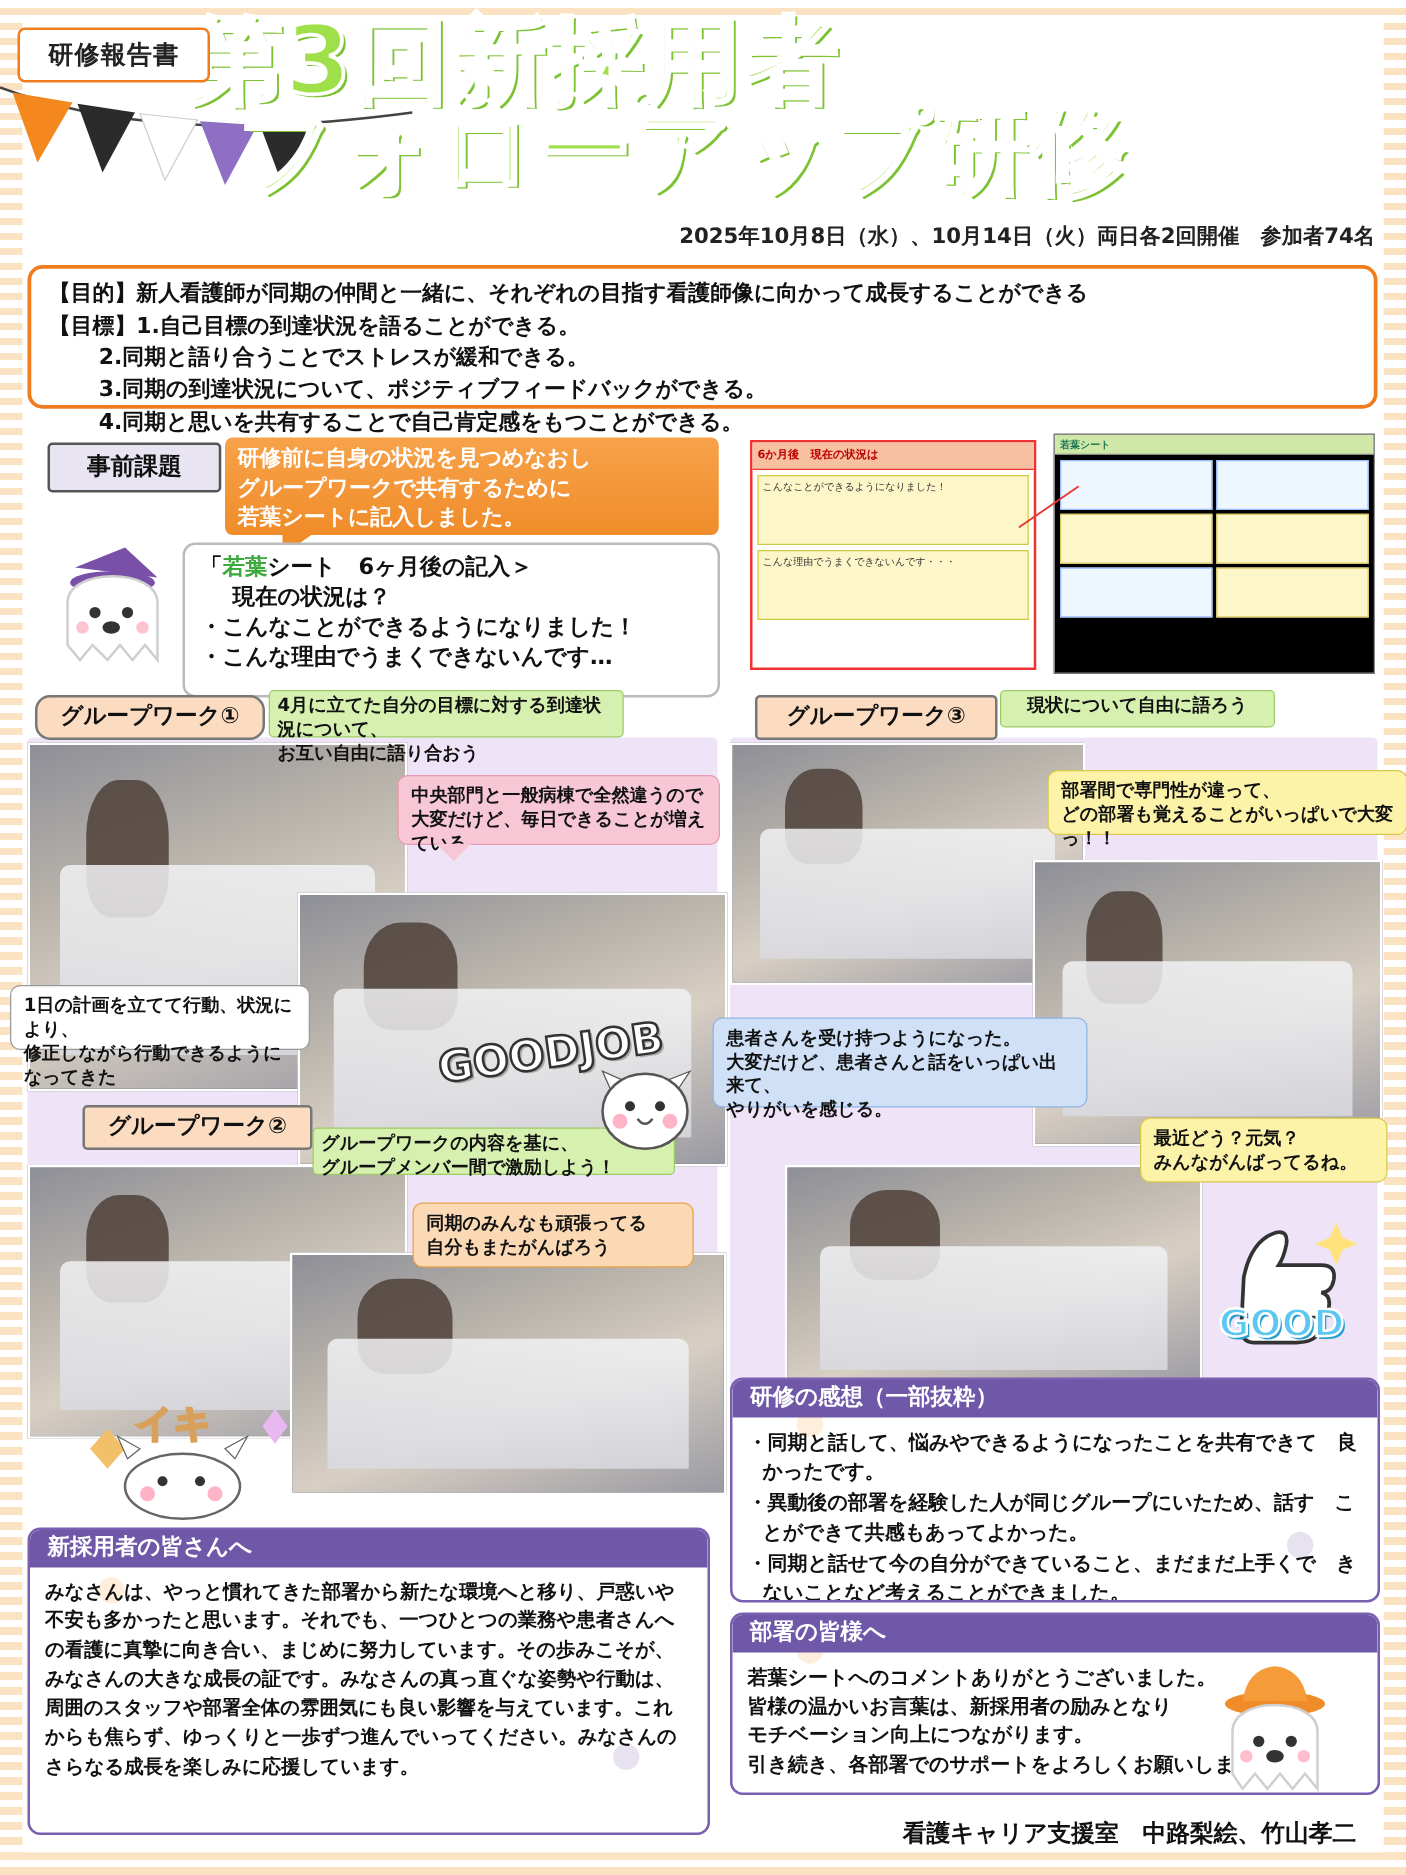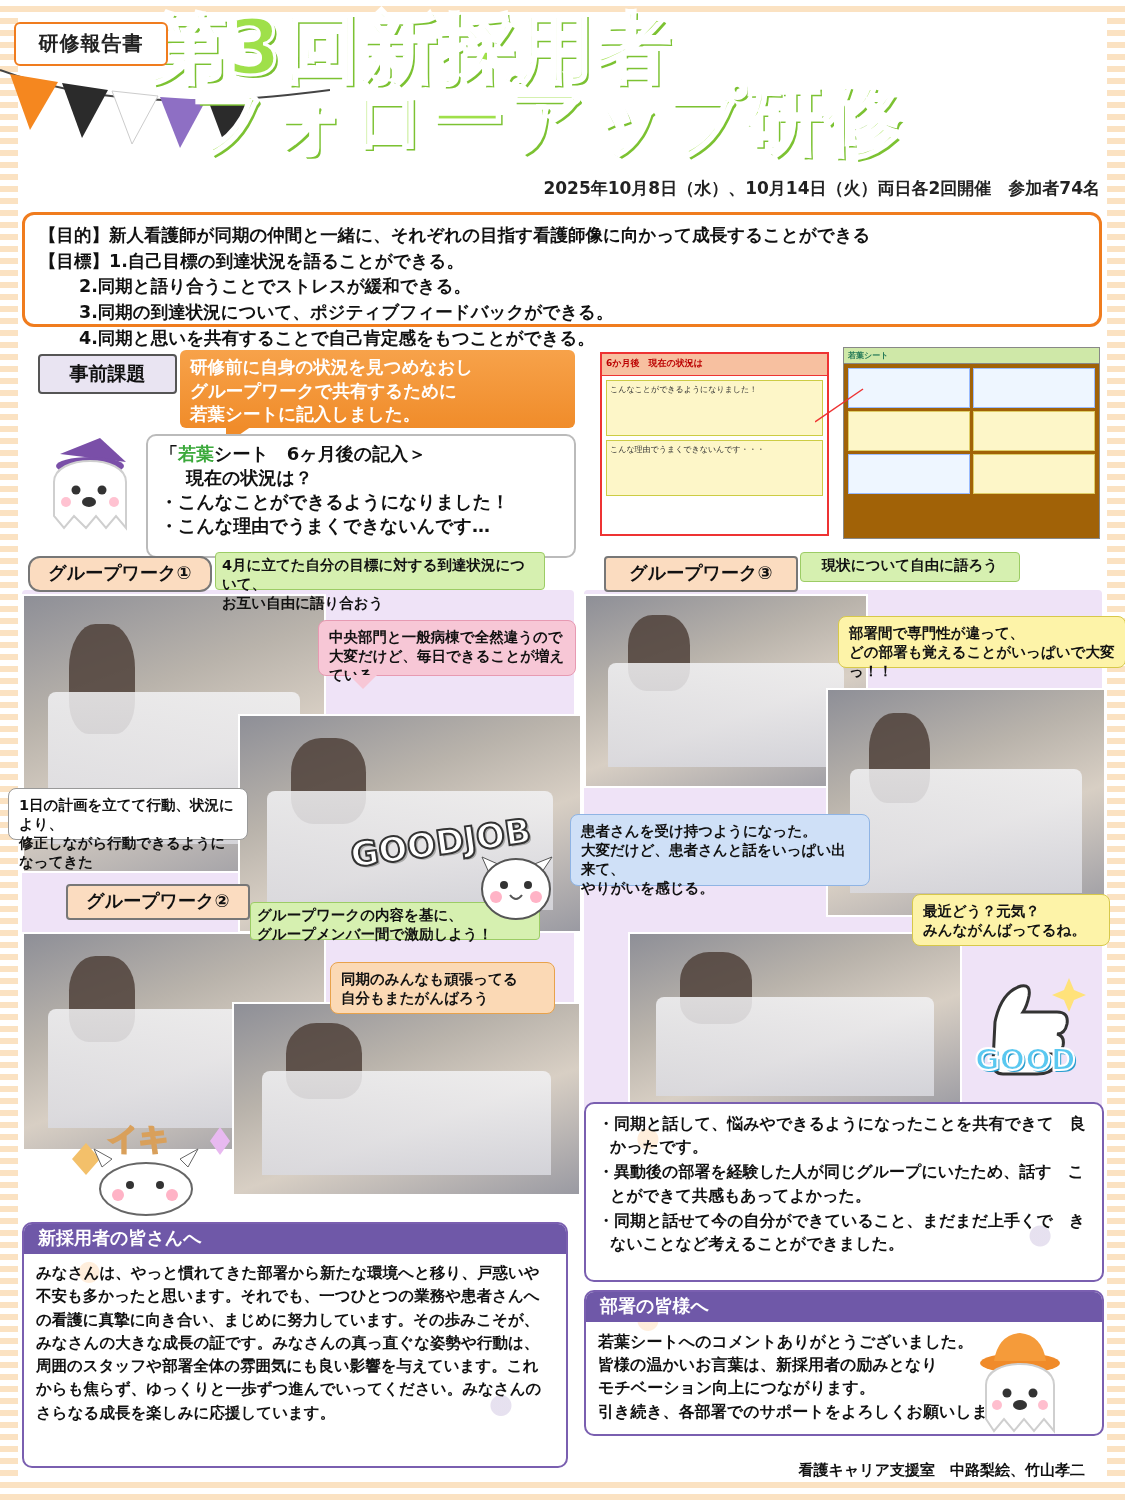--- a/index.html
+++ b/index.html
@@ -74,21 +74,21 @@
   }
   .white-bubble .hl{color:#3ba93b;}
   .ghost{position:absolute;left:30px;top:430px;width:120px;height:115px;z-index:6;}
   .sheets{
     position:absolute;left:600px;top:345px;width:500px;height:195px;
     border:0;z-index:4;
   }
   .sheetA{position:absolute;left:0;top:5px;width:225px;height:180px;background:#fff;border:2px solid #e33;}
   .sheetA .top{height:22px;background:#f7c0a0;border-bottom:1px solid #e33;font-size:9px;padding:3px 4px;box-sizing:border-box;color:#b00;font-weight:bold;}
   .sheetA .yel{margin:4px;height:56px;background:#fdf6c8;border:1px solid #cc4;font-size:8px;padding:3px;box-sizing:border-box;color:#333;}
-  .sheetB{position:absolute;right:0;top:0;width:255px;height:190px;background:#a16207;border:1px solid #888;}
+  .sheetB{position:absolute;right:0;top:0;width:255px;height:190px;background:#000000;border:1px solid #888;}
   .sheetB .bar{height:16px;background:#cfe8a8;border-bottom:1px solid #888;font-size:8px;color:#275;padding:2px 4px;box-sizing:border-box;font-weight:bold;}
   .sheetB .grid{display:grid;grid-template-columns:1fr 1fr;gap:3px;padding:4px;}
   .sheetB .cell{height:40px;background:#eef6ff;border:1px solid #9bf;font-size:7px;color:#357;padding:2px;box-sizing:border-box;}
   .sheetB .cell.y{background:#fdf6c8;border-color:#dc6;}
 
   
   .gw-label{
     position:absolute;height:32px;border:2px solid #777;border-radius:4px;
     background:#fbdcc0;font-size:18px;font-weight:bold;color:#111;text-align:center;line-height:30px;z-index:6;
   }
@@ -155,21 +155,21 @@
   .sec-body li{list-style:none;margin:0 0 2px 0;text-indent:-12px;padding-left:12px;}
   .sec-body ul{margin:0;padding:0;}
 
   .halloween-bg{
     background:
       radial-gradient(circle at 12% 20%,rgba(255,160,60,.18) 0 10px,transparent 11px),
       radial-gradient(circle at 88% 75%,rgba(120,90,170,.18) 0 10px,transparent 11px),
       #fff;
   }
   .footer{
-    position:absolute;right:40px;bottom:22px;font-size:15px;font-weight:bold;color:#111;z-index:7;margin-left:44px;
+    position:absolute;right:40px;bottom:22px;font-size:19px;font-weight:bold;color:#111;z-index:7;margin-left:44px;
   }
   .ghost2{position:absolute;right:45px;bottom:50px;width:120px;height:125px;z-index:8;}
 </style>
 </head>
 <body>
 
 <div class="frame"></div>
 <div class="frame-inner"></div>
 
 <div class="page">
@@ -247,21 +247,21 @@
         <div class="cell"></div>
         <div class="cell y"></div>
       </div>
     </div>
     <svg style="position:absolute;left:215px;top:40px;" width="50" height="40">
       <line x1="0" y1="35" x2="48" y2="2" stroke="#e33" stroke-width="1.5"></line>
     </svg>
   </div>
 
   <div class="gw-label" style="left:28px;top:554px;width:180px;border-radius:12px;">グループワーク①</div>
-  <div class="gw-note" style="left:215px;top:550px;width:330px;background:#d6f0b0;border:1px solid #9ccc65;border-radius:4px;height:38px;white-space:pre-line;">4月に立てた自分の目標に対する到達状況について、
+  <div class="gw-note" style="left:215px;top:550px;width:284px;background:#d6f0b0;border:1px solid #9ccc65;border-radius:4px;height:38px;white-space:pre-line;">4月に立てた自分の目標に対する到達状況について、
 お互い自由に語り合おう</div>
 
   <div class="gw-label" style="left:66px;top:882px;width:180px;">グループワーク②</div>
   <div class="gw-note" style="left:250px;top:900px;width:290px;background:#d6f0b0;border:1px solid #9ccc65;border-radius:4px;height:38px;white-space:pre-line;">グループワークの内容を基に、
 グループメンバー間で激励しよう！</div>
 
   <div class="gw-label" style="left:604px;top:554px;width:190px;">グループワーク③</div>
   <div class="gw-note" style="left:800px;top:550px;width:220px;background:#d6f0b0;border:1px solid #9ccc65;border-radius:4px;height:30px;text-align:center;">現状について自由に語ろう</div>
 
   <div class="panel left" style="left:22px;top:588px;width:552px;height:560px;"></div>
@@ -332,20 +332,21 @@
   </div>
   <div class="thumb">
     <svg width="130" height="120" viewBox="0 0 130 120">
       <path d="M30,60 q6,-30 26,-36 q10,-2 8,10 q-2,10 -6,16 l34,0 q12,0 10,12 q-2,10 -10,10 q8,2 6,12 q-2,8 -10,8 q6,4 2,12 q-4,8 -18,8 l-34,0 q-10,0 -10,-12 Z" fill="#fff" stroke="#333" stroke-width="3"></path>
       <path d="M104,16 l5,12 l12,5 l-12,5 l-5,12 l-5,-12 l-12,-5 l12,-5 Z" fill="#ffe27a"></path>
     </svg>
   </div>
   <div class="good-w">GOOD</div>
 
   <div class="sec halloween-bg" style="left:584px;top:1100px;width:520px;height:180px;">
+    <div class="sec-title">研修の感想（一部抜粋）</div>
     <div class="sec-body">
       <ul>
         <li>・同期と話して、悩みやできるようになったことを共有できて　良かったです。</li>
         <li>・異動後の部署を経験した人が同じグループにいたため、話す　ことができて共感もあってよかった。</li>
         <li>・同期と話せて今の自分ができていること、まだまだ上手くで　きないことなど考えることができました。</li>
 
       </ul>
     </div>
   </div>
 

